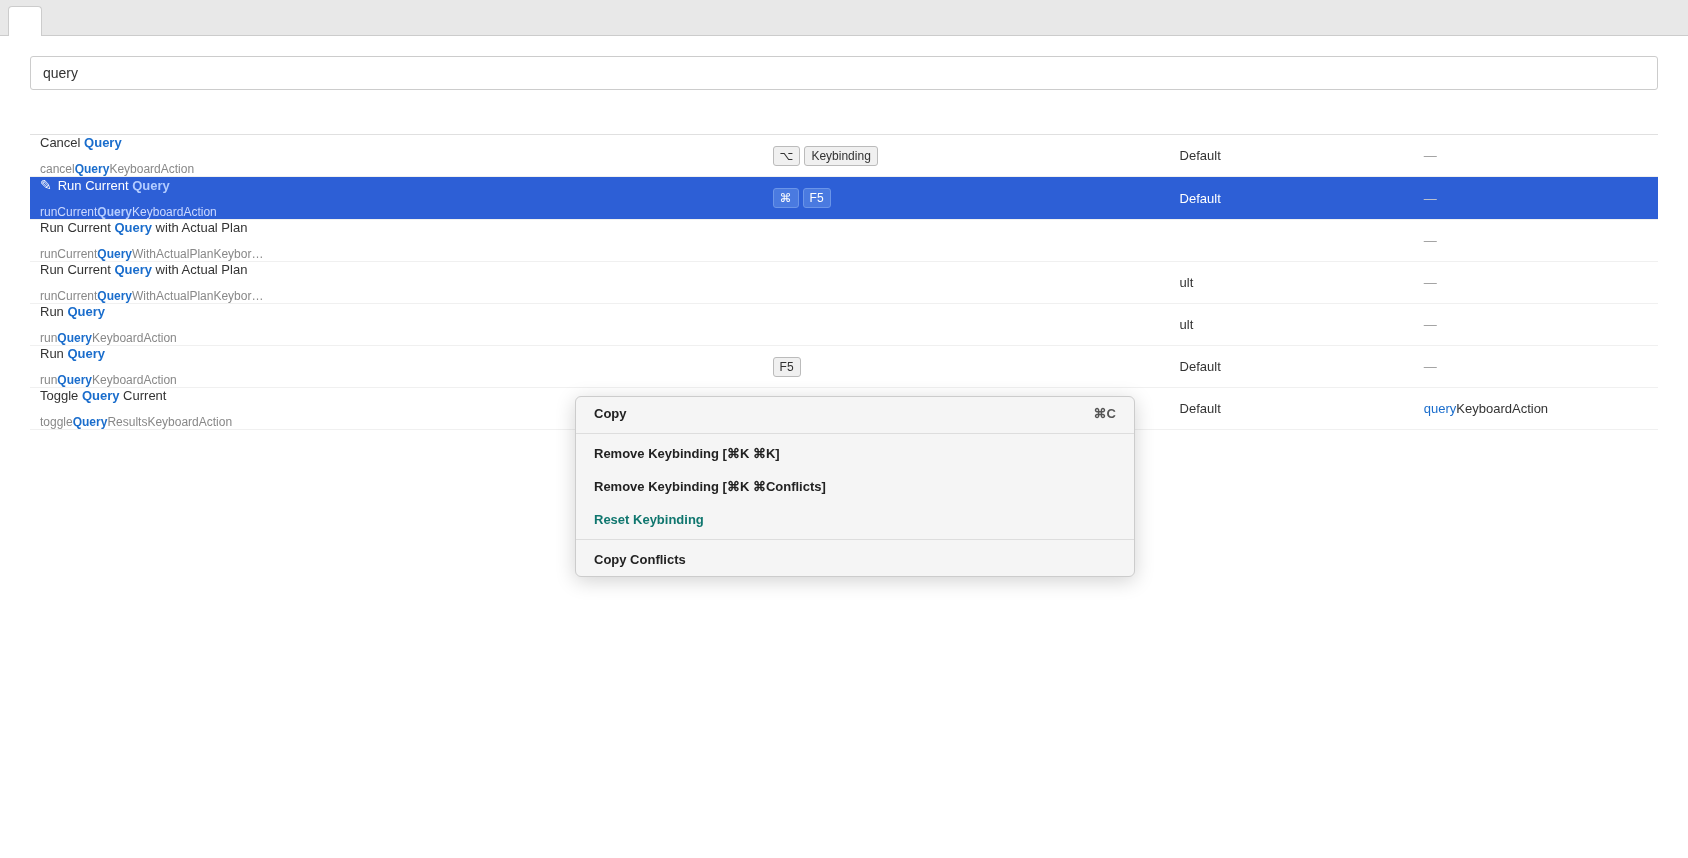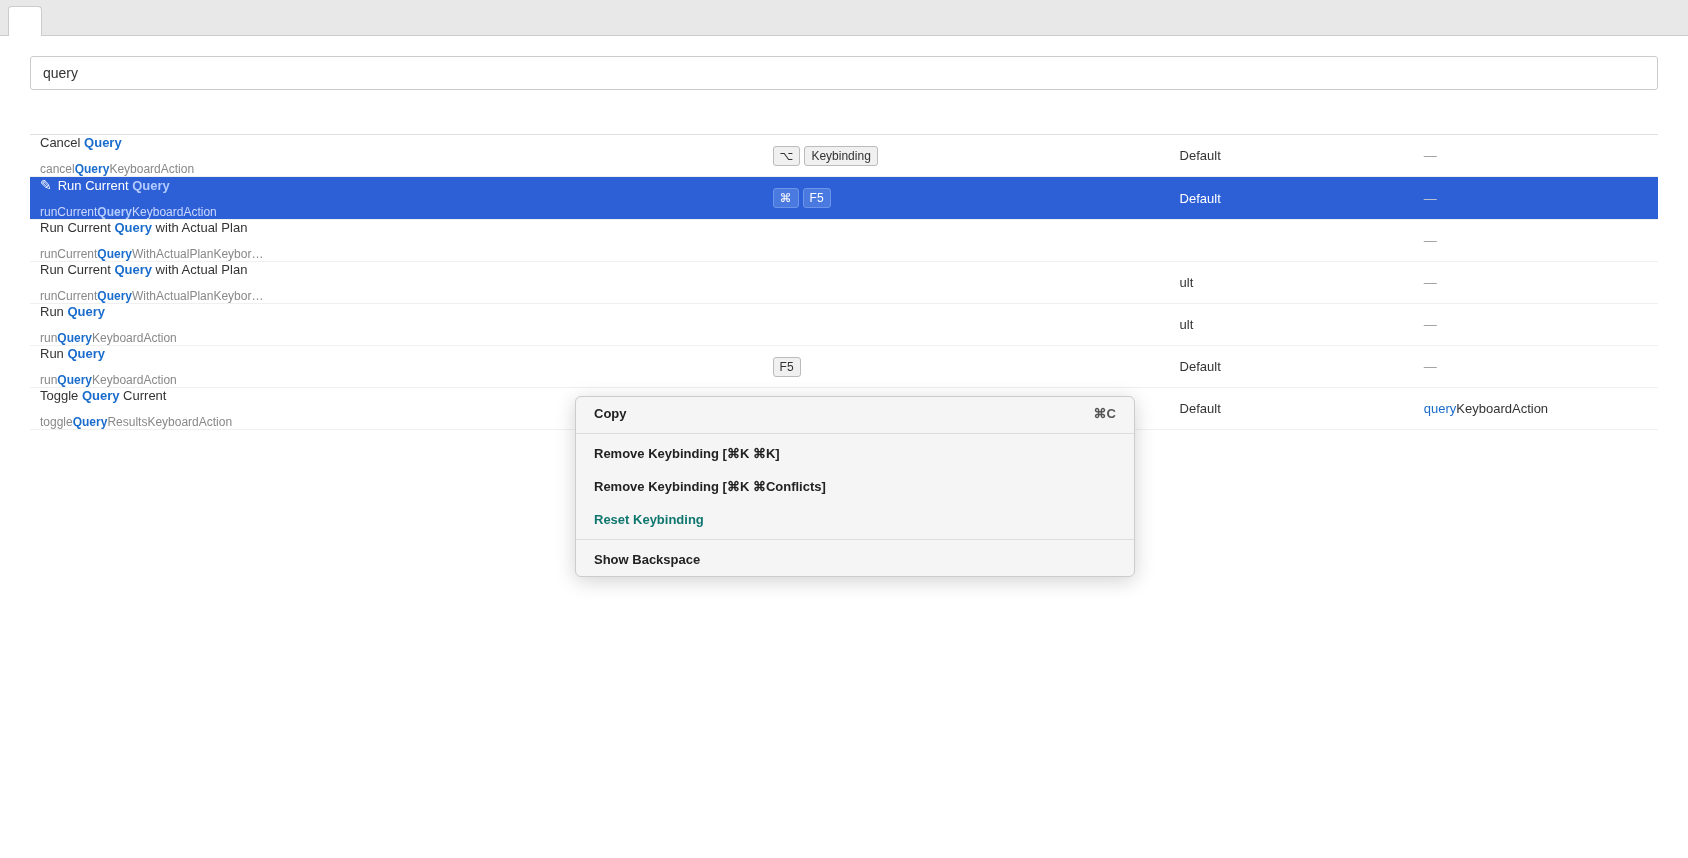--- a/index.html
+++ b/index.html
@@ -355,17 +355,17 @@
         <span>Remove Keybinding [⌘K ⌘K]</span>
       </div>
       <div class="context-menu-item">
         <span>Remove Keybinding [⌘K ⌘Conflicts]</span>
       </div>
       <div class="context-menu-item disabled">
         <span>Reset Keybinding</span>
       </div>
       <div class="context-menu-divider"></div>
       <div class="context-menu-item">
-        <span>Show Backspace</span>
+        <span>Copy Conflicts</span>
       </div>
     </div>
 
 </div>
 
 </body></html>

